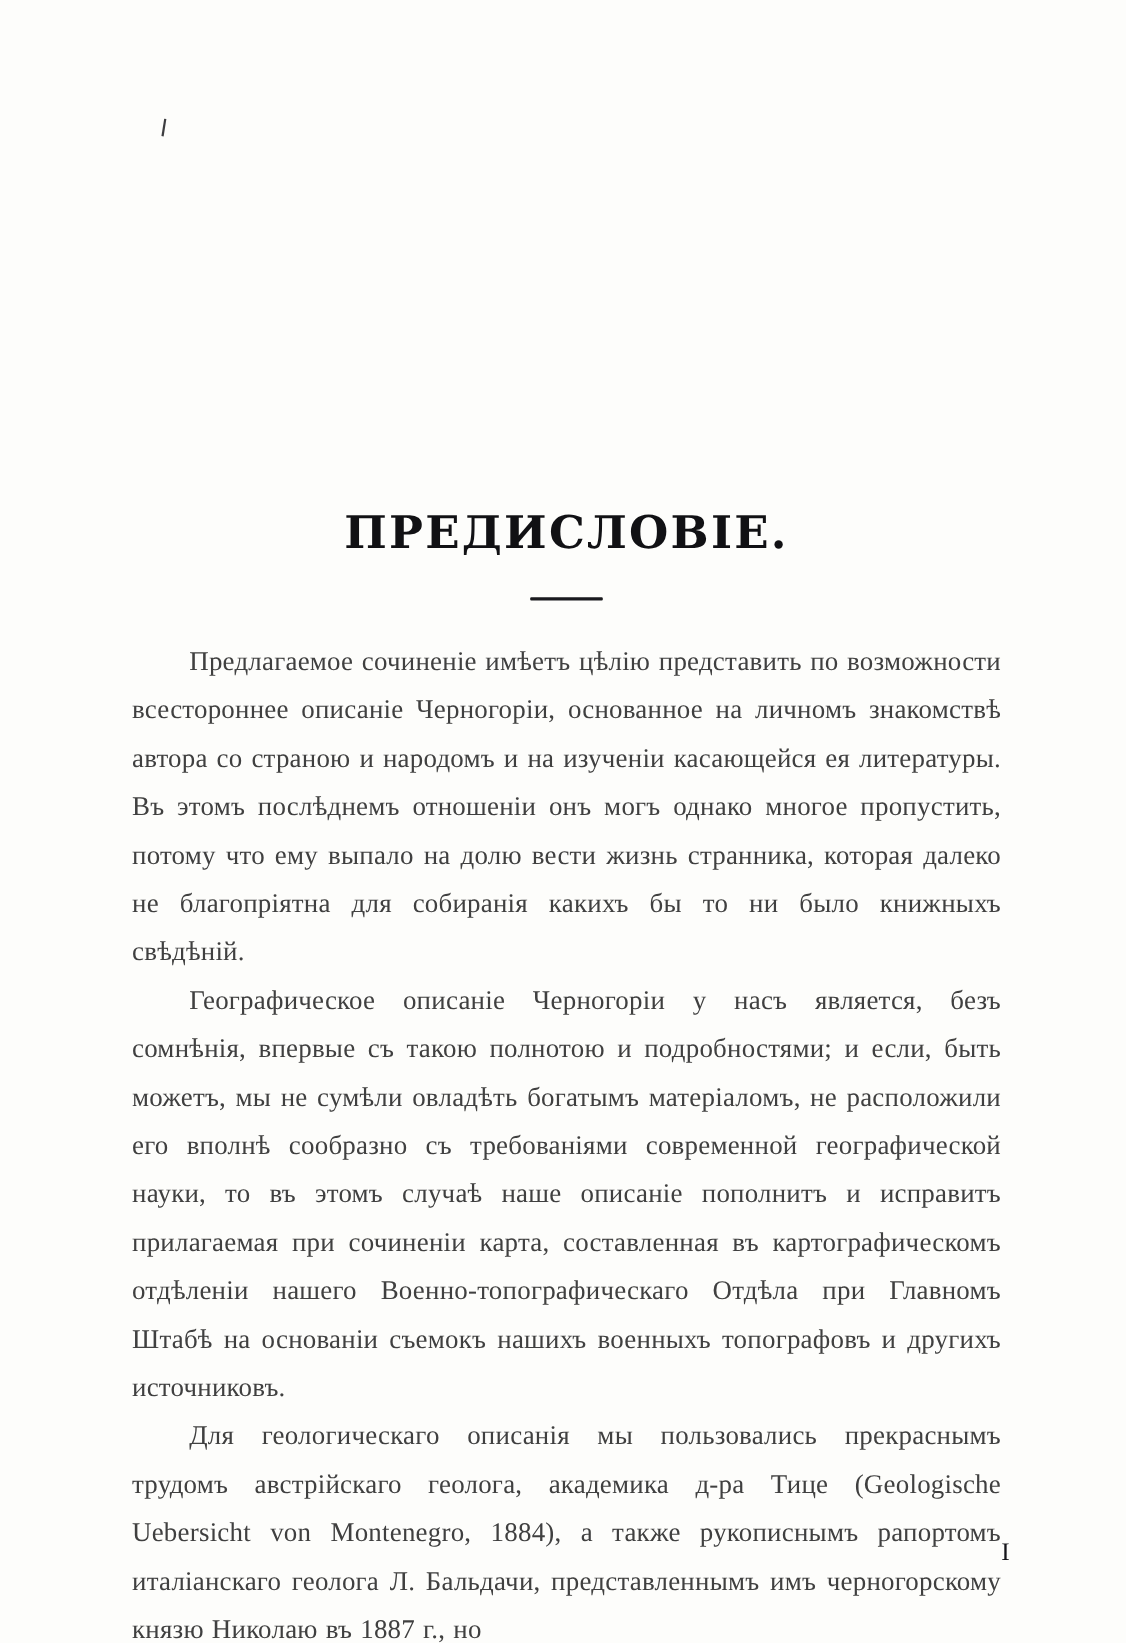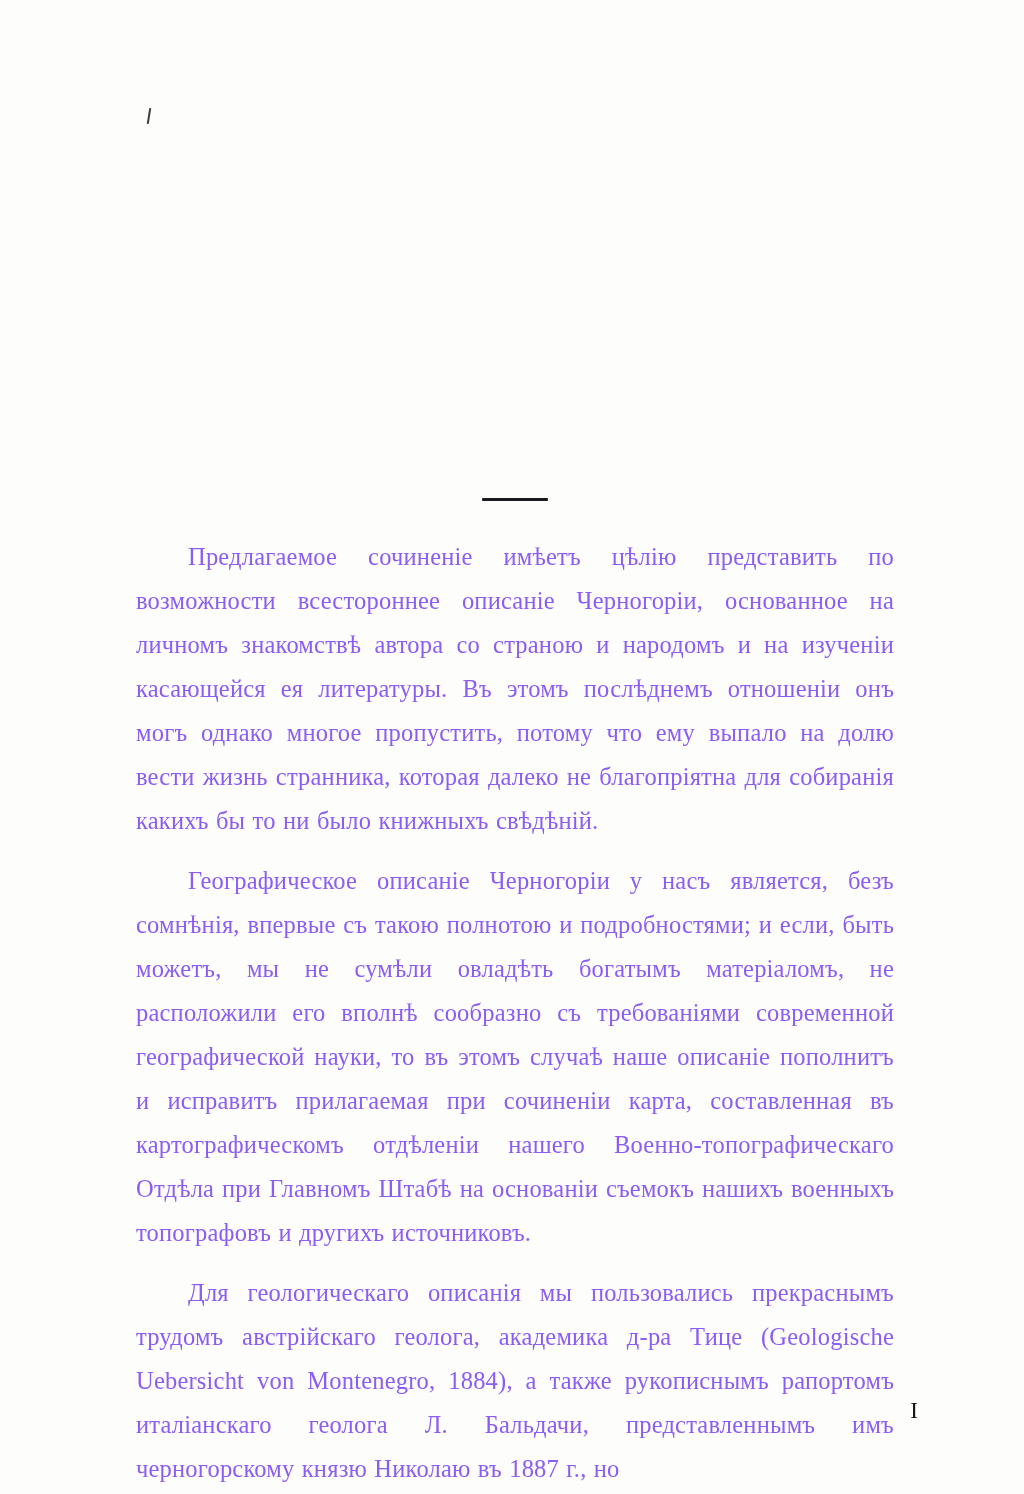--- a/index.html
+++ b/index.html
@@ -47,27 +47,27 @@
     line-height: 1.1;
   }
   .rule {
     width: 66px;
     height: 3px;
     background: #1a1a1e;
     margin: 36px auto 34px auto;
     border-radius: 1px;
   }
   p.body-par {
-    margin: 16px;
+    margin: 0;
     text-align: justify;
     text-justify: inter-word;
     font-size: 24.5px;
     line-height: 44px;
     text-indent: 52px;
-    color: #8b5cf6;
+    color: #404040;
     letter-spacing: 0.2px;
     word-spacing: 1px;
   }
   p.body-par + p.body-par {
     margin-top: 0px;
   }
   .folio {
     position: absolute;
     right: 105px;
     top: 1398px;
@@ -78,20 +78,21 @@
   }
 </style>
 </head>
 <body>
 
 <div class="page">
 
   <div class="tick-mark"></div>
 
   <div class="content">
+    <h1 class="doc-title">ПРЕДИСЛОВІЕ.</h1>
 
     <div class="rule"></div>
 
     <p class="body-par">Предлагаемое сочиненіе имѣетъ цѣлію представить по возможности всестороннее описаніе Черногоріи, основанное на личномъ знакомствѣ автора со страною и народомъ и на изученіи касающейся ея литературы. Въ этомъ послѣднемъ отношеніи онъ могъ однако многое пропустить, потому что ему выпало на долю вести жизнь странника, которая далеко не благопріятна для собиранія какихъ бы то ни было книжныхъ свѣдѣній.</p>
     <p class="body-par">Географическое описаніе Черногоріи у насъ является, безъ сомнѣнія, впервые съ такою полнотою и подробностями; и если, быть можетъ, мы не сумѣли овладѣть богатымъ матеріаломъ, не расположили его вполнѣ сообразно съ требованіями современной географической науки, то въ этомъ случаѣ наше описаніе пополнитъ и исправитъ прилагаемая при сочиненіи карта, составленная въ картографическомъ отдѣленіи нашего Военно-топографическаго Отдѣла при Главномъ Штабѣ на основаніи съемокъ нашихъ военныхъ топографовъ и другихъ источниковъ.</p>
     <p class="body-par">Для геологическаго описанія мы пользовались прекраснымъ трудомъ австрійскаго геолога, академика д-ра Тице (Geologische Uebersicht von Montenegro, 1884), а также рукописнымъ рапортомъ италіанскаго геолога Л. Бальдачи, представленнымъ имъ черногорскому князю Николаю въ 1887 г., но</p>
   </div>
 
   <div class="folio">I</div>
 

